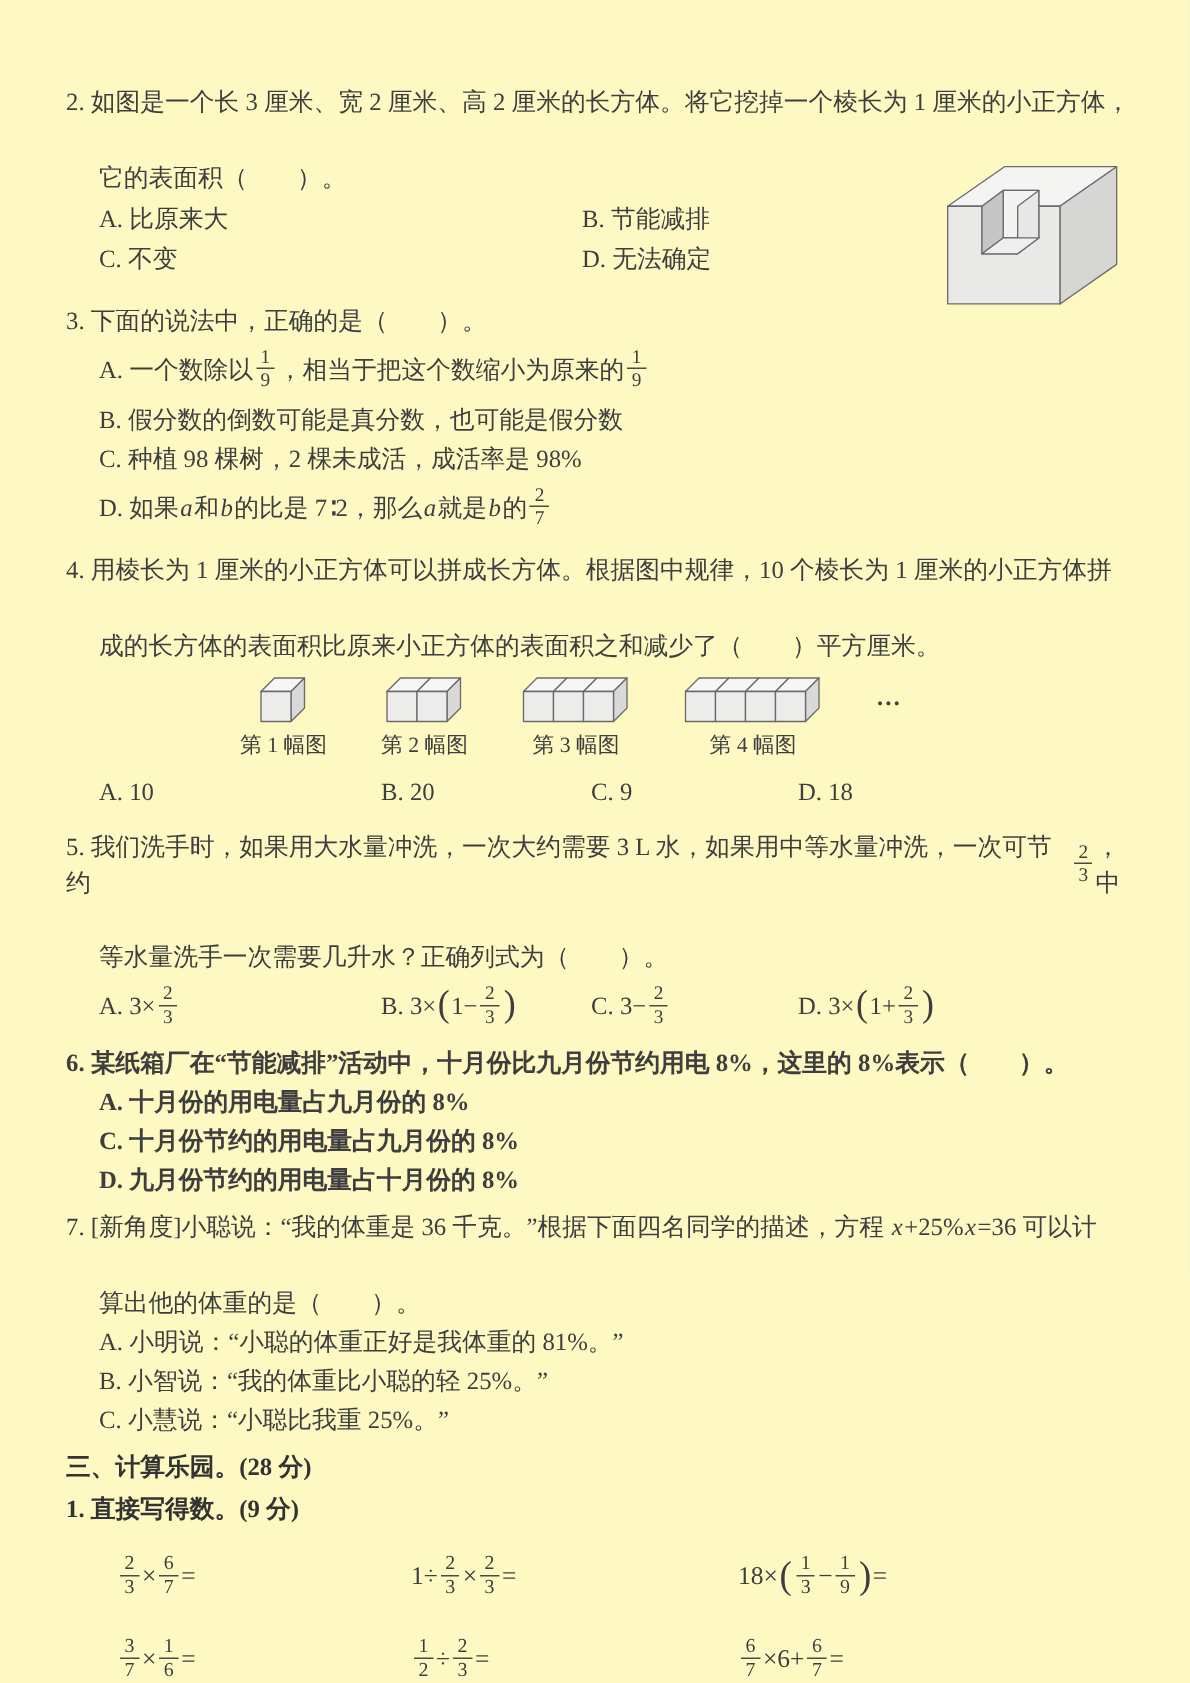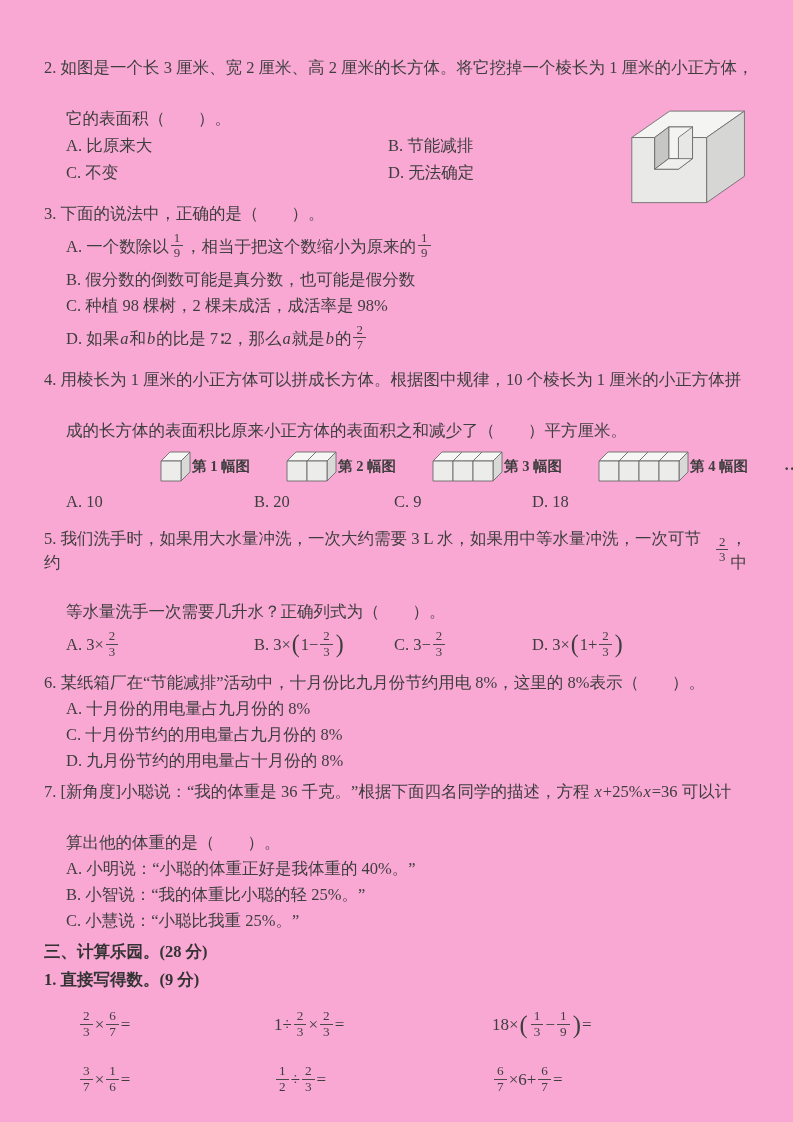--- a/index.html
+++ b/index.html
@@ -1,21 +1,21 @@
 <!DOCTYPE html>
 <html><head>
 <meta charset="utf-8">
 <style>
   html,body{margin:0;padding:0;}
   body{background:#e8e8e8;}
   .page{
     position:relative;
     width:793px;height:1122px;
     margin:0 auto;
-    background:#f9a8d4;
+    background:#fef9c3;
     box-sizing:border-box;
     padding:54px 30px 0 44px;
     display:flex;flex-direction:column;
     font-family:"Liberation Serif","DejaVu Serif",serif;
     font-size:16.5px;
     color:#3e3e3e;
     line-height:1.45;
     overflow:hidden;
   }
   .ln{min-height:27px;display:flex;align-items:center;flex-wrap:nowrap;white-space:pre-wrap;}
@@ -30,21 +30,21 @@
   .frac{display:inline-flex;flex-direction:column;align-items:center;vertical-align:middle;
         font-size:0.78em;line-height:1.12;margin:0 2px;transform:translateY(-1px);}
   .fn{border-bottom:1px solid #4a4a4a;padding:0 3px 0 3px;}
   .fd{padding-top:0;}
   .pr{font-size:1.45em;font-weight:400;display:inline-block;transform:scaleY(1.05);line-height:1;margin:0 1px;}
   i.mi{font-family:"Liberation Serif","DejaVu Serif",serif;font-style:italic;padding:0 1px;}
   
   .boxfig{position:absolute;right:38px;top:104px;width:132px;height:104px;}
   
   .figs{display:flex;align-items:flex-end;padding-left:116px;margin-top:6px;}
-  .fig{display:flex;flex-direction:row;align-items:flex-start;margin-right:36px;font-weight:bold;}
+  .fig{display:flex;flex-direction:column;align-items:center;margin-right:36px;}
   .fig-label{font-size:14.5px;margin-top:5px;white-space:nowrap;}
   .figs .dots{align-self:flex-start;margin-top:2px;font-weight:bold;letter-spacing:2px;}
   
   .sec{font-weight:bold;color:#333;min-height:28px;display:flex;align-items:center;}
   
   .calc{display:grid;grid-template-columns:196px 218px 1fr;padding-left:34px;margin-top:4px;}
   .calc > div{min-height:55px;display:flex;align-items:center;font-size:17px;}
   svg{display:block;}
 </style>
 </head>
@@ -185,31 +185,31 @@
             <span class="fn">2</span>
             <span class="fd">3</span>
           </span></div>
       <div>D. 3×<span class="pr">(</span>1+<span class="frac">
             <span class="fn">2</span>
             <span class="fd">3</span>
           </span><span class="pr">)</span></div>
     </div>
   </div>
 
-  <div style="margin-top:4px;">
+  <div style="margin-top:4px;font-weight:bold;">
     <div class="ln">6. 某纸箱厂在“节能减排”活动中，十月份比九月份节约用电 8%，这里的 8%表示（　　）。</div>
     <div class="optline">A. 十月份的用电量占九月份的 8%</div>
     <div class="optline">C. 十月份节约的用电量占九月份的 8%</div>
     <div class="optline">D. 九月份节约的用电量占十月份的 8%</div>
   </div>
 
   <div style="margin-top:4px;">
     <div class="ln">7. [新角度]小聪说：“我的体重是 36 千克。”根据下面四名同学的描述，方程 <i class="mi">x</i>+25%<i class="mi">x</i>=36 可以计</div>
     <div class="ln indent">算出他的体重的是（　　）。</div>
-    <div class="optline">A. 小明说：“小聪的体重正好是我体重的 40%。”</div>
+    <div class="optline">A. 小明说：“小聪的体重正好是我体重的 81%。”</div>
     <div class="optline">B. 小智说：“我的体重比小聪的轻 25%。”</div>
     <div class="optline">C. 小慧说：“小聪比我重 25%。”</div>
   </div>
 
   <div style="margin-top:4px;">
     <div class="sec">三、计算乐园。(28 分)</div>
     <div class="sec">1. 直接写得数。(9 分)</div>
     <div class="calc">
       <div><span class="frac">
             <span class="fn">2</span>

